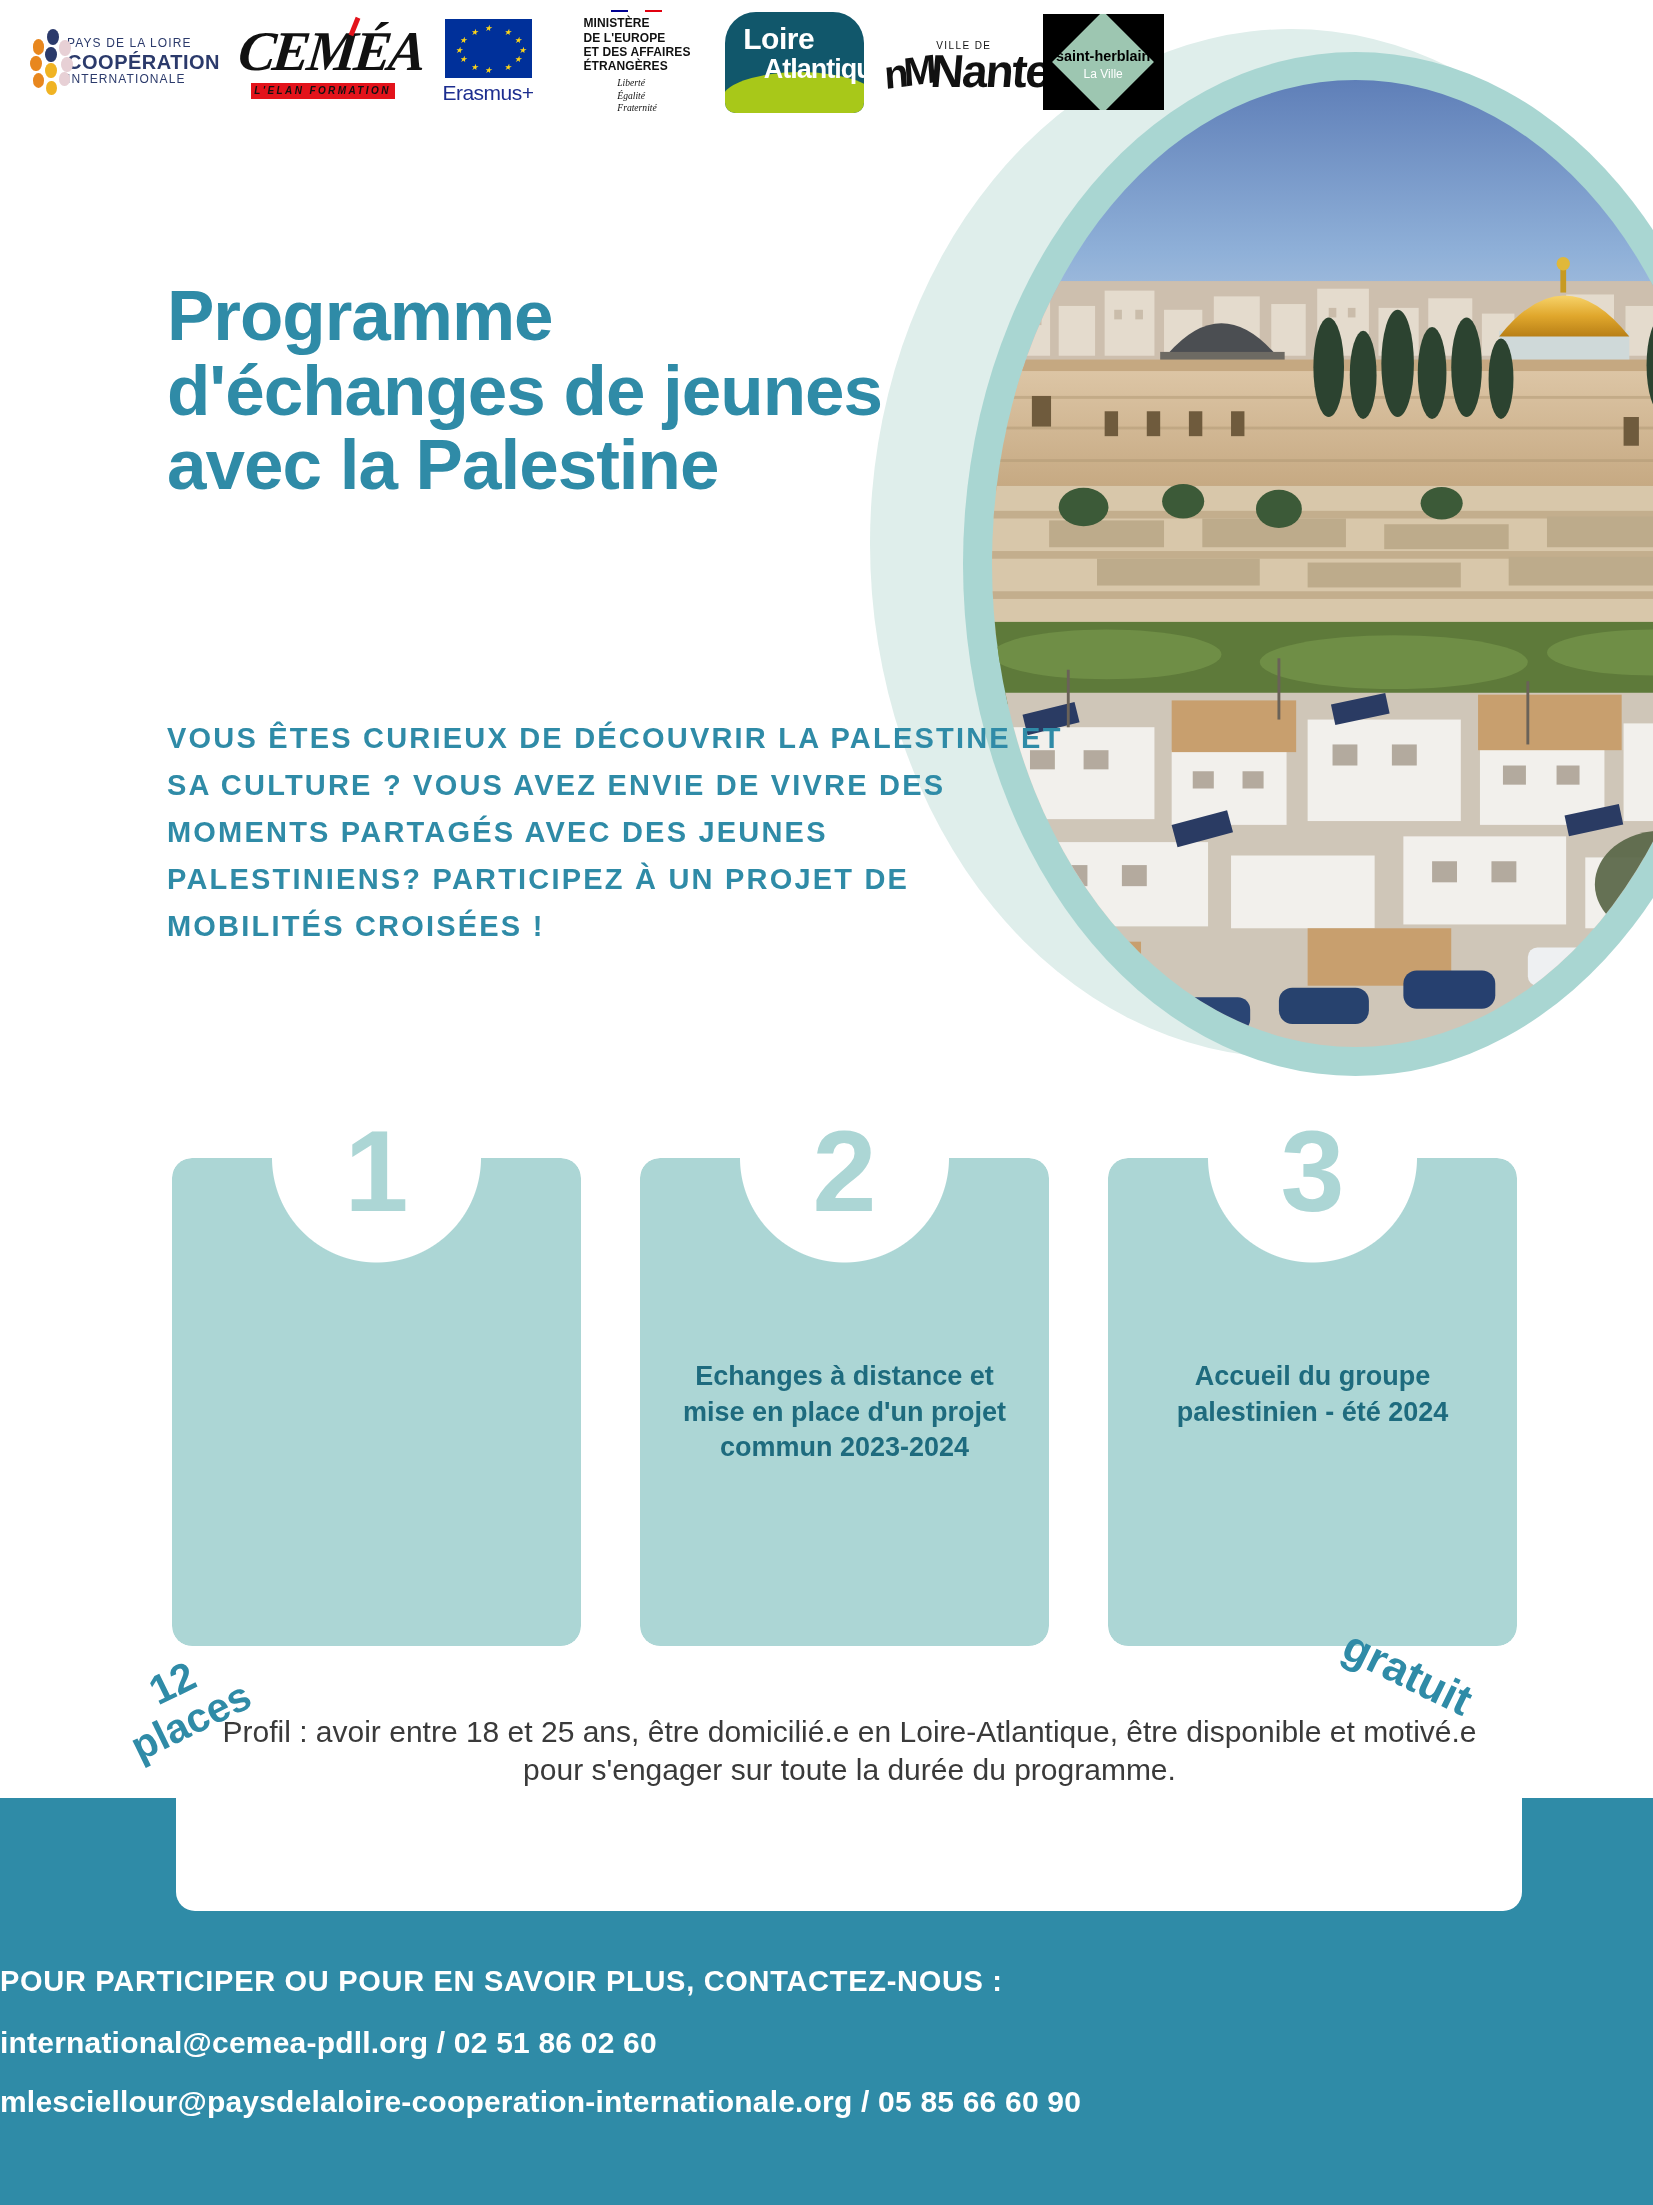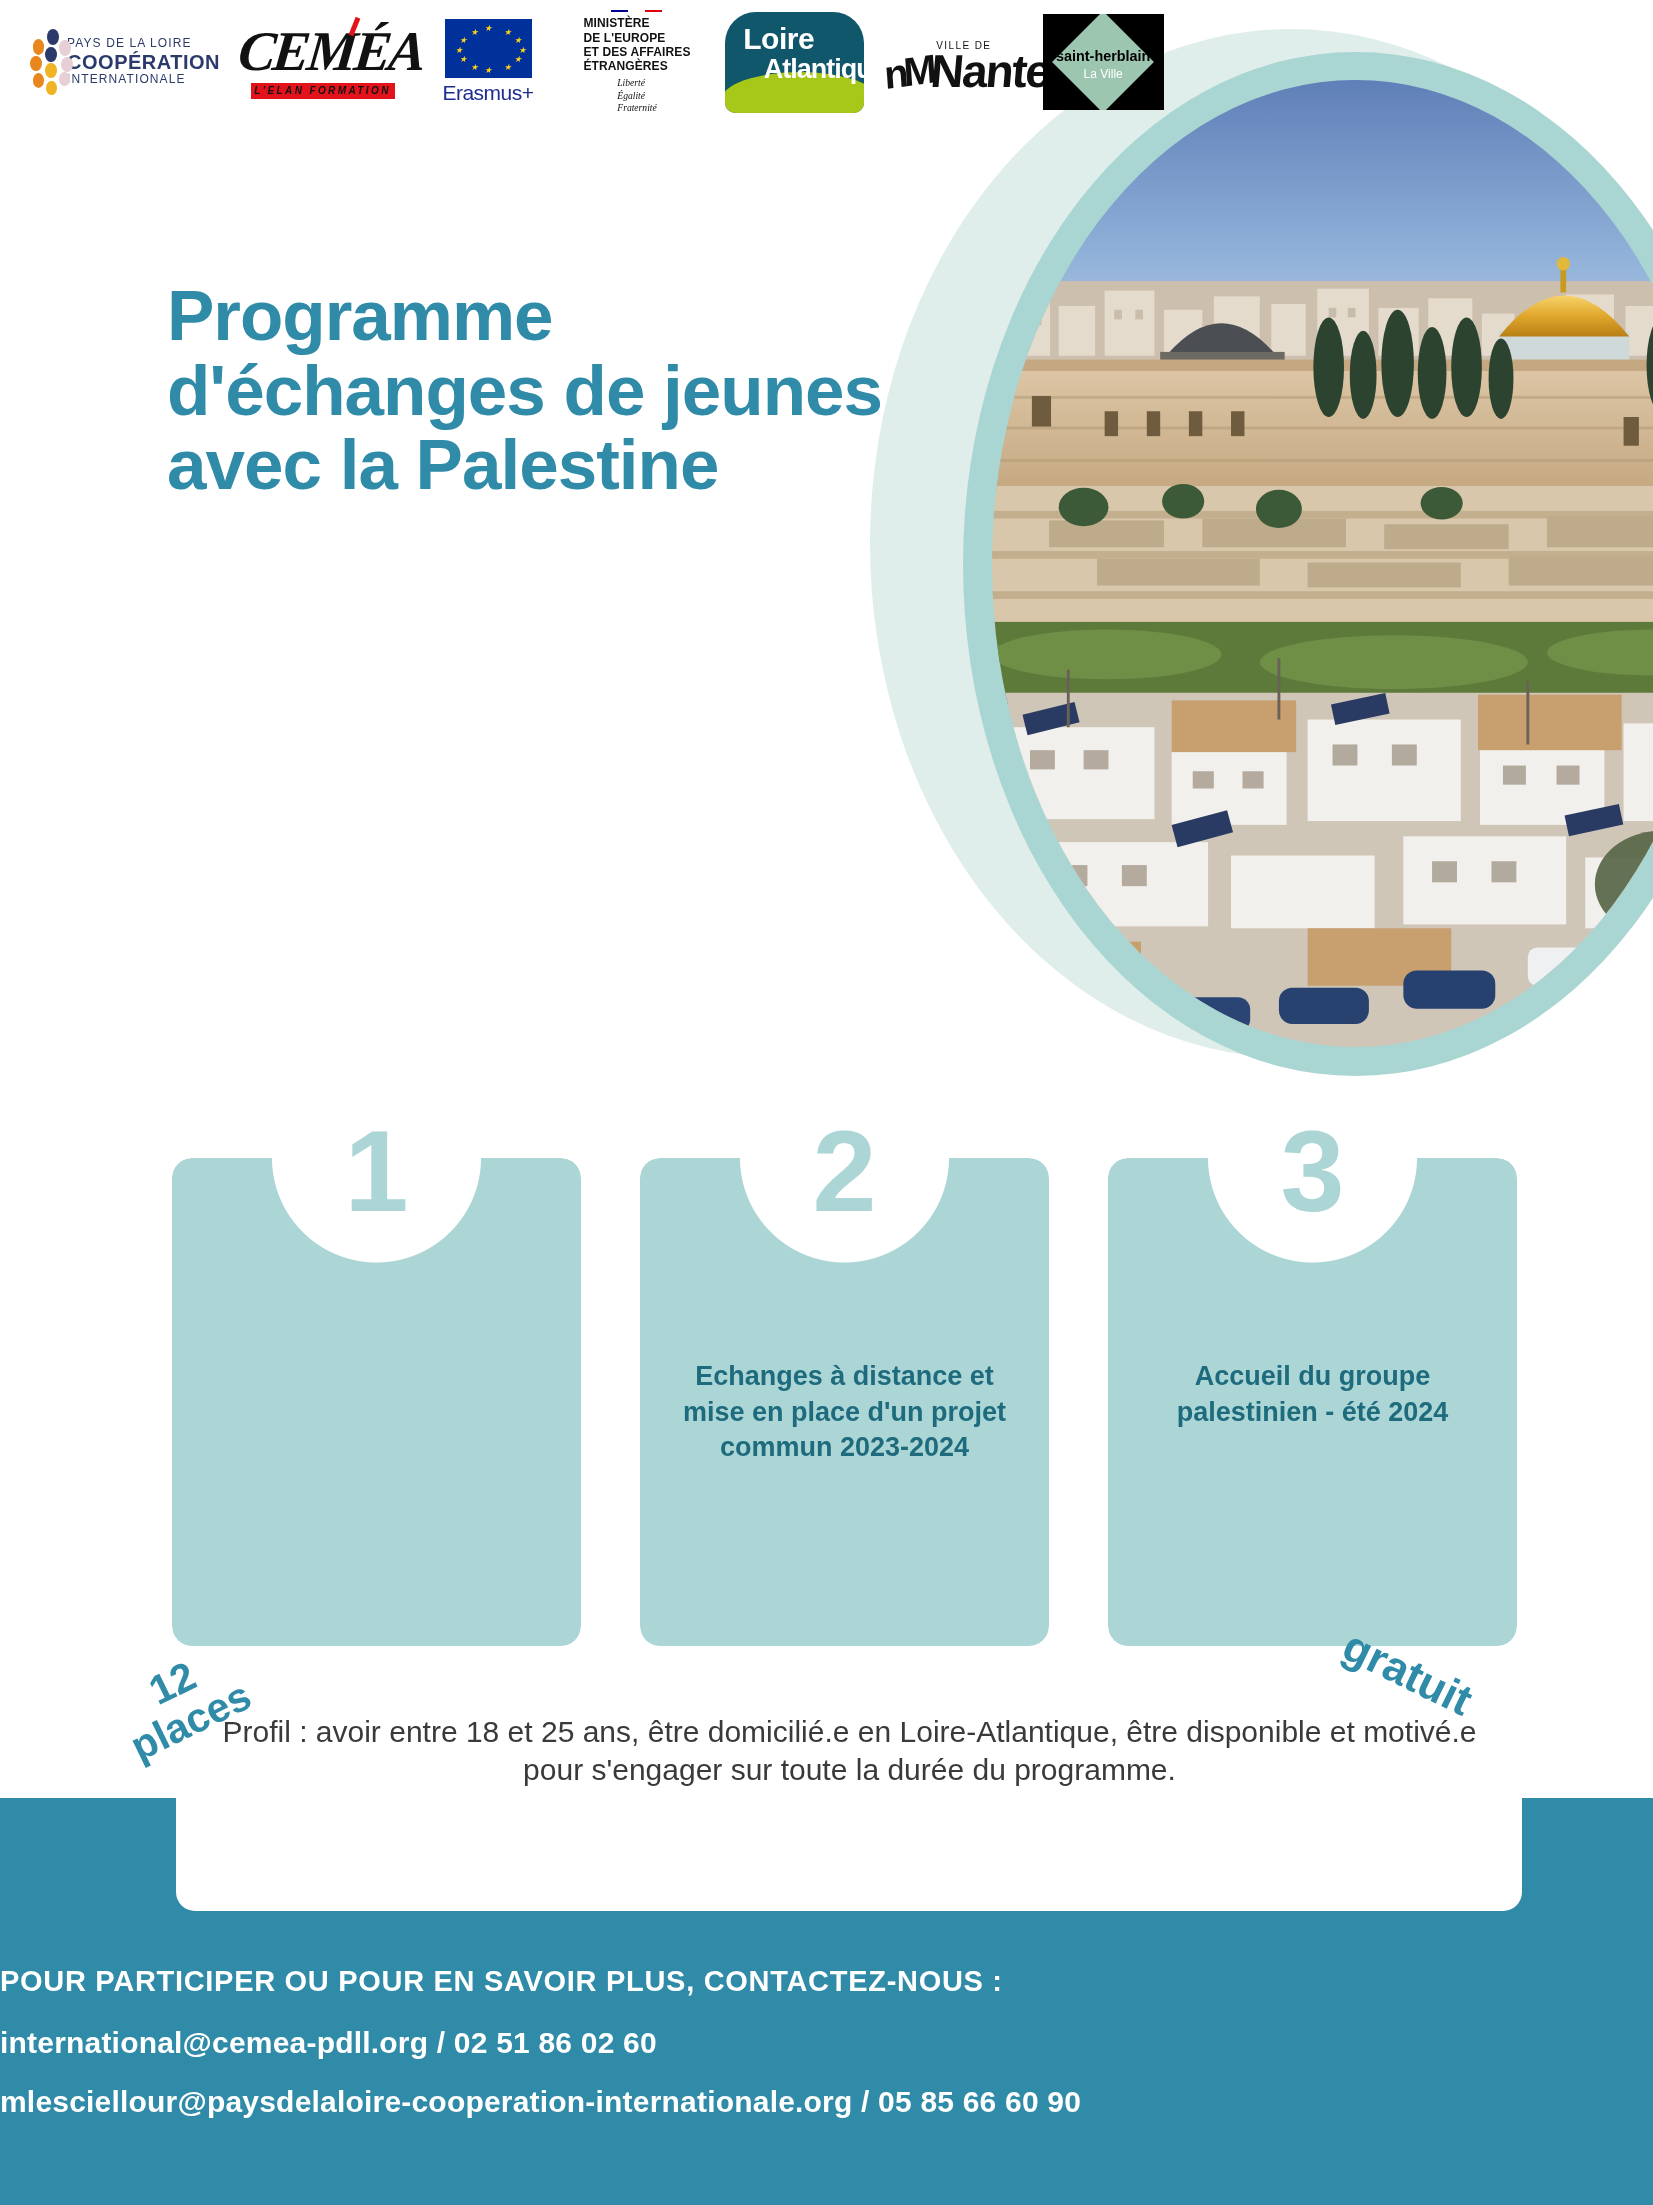--- a/index.html
+++ b/index.html
@@ -421,20 +421,21 @@
       <g fill="#5a6647" opacity=".92">
         <ellipse cx="700" cy="840" rx="70" ry="56"></ellipse>
           <ellipse cx="748" cy="910" rx="60" ry="50"></ellipse>
         <ellipse cx="656" cy="960" rx="58" ry="44"></ellipse>
       </g>
     </svg>
   </div>
 
   <div class="title">Programme d'échanges de jeunes avec la Palestine</div>
 
+  <div class="subtitle">VOUS ÊTES CURIEUX DE DÉCOUVRIR LA PALESTINE ET SA CULTURE ?  VOUS AVEZ ENVIE DE VIVRE DES MOMENTS PARTAGÉS AVEC DES JEUNES PALESTINIENS? PARTICIPEZ À UN PROJET DE MOBILITÉS CROISÉES !</div>
 
   <div class="steps">
 
     <div class="step">
       <div class="card"></div>
       <div class="num">1</div>
     </div>
 
     <div class="step">
       <div class="card"></div>

